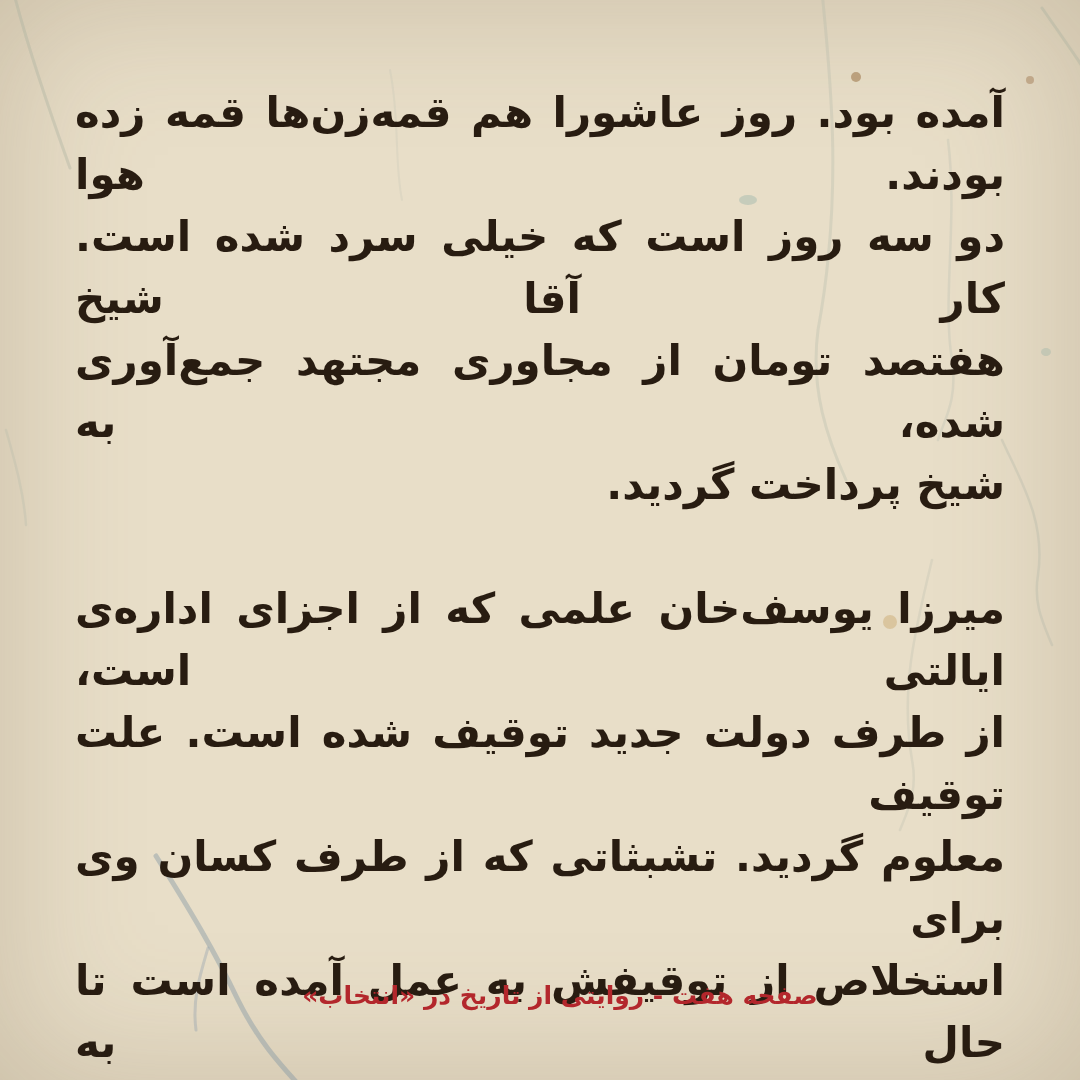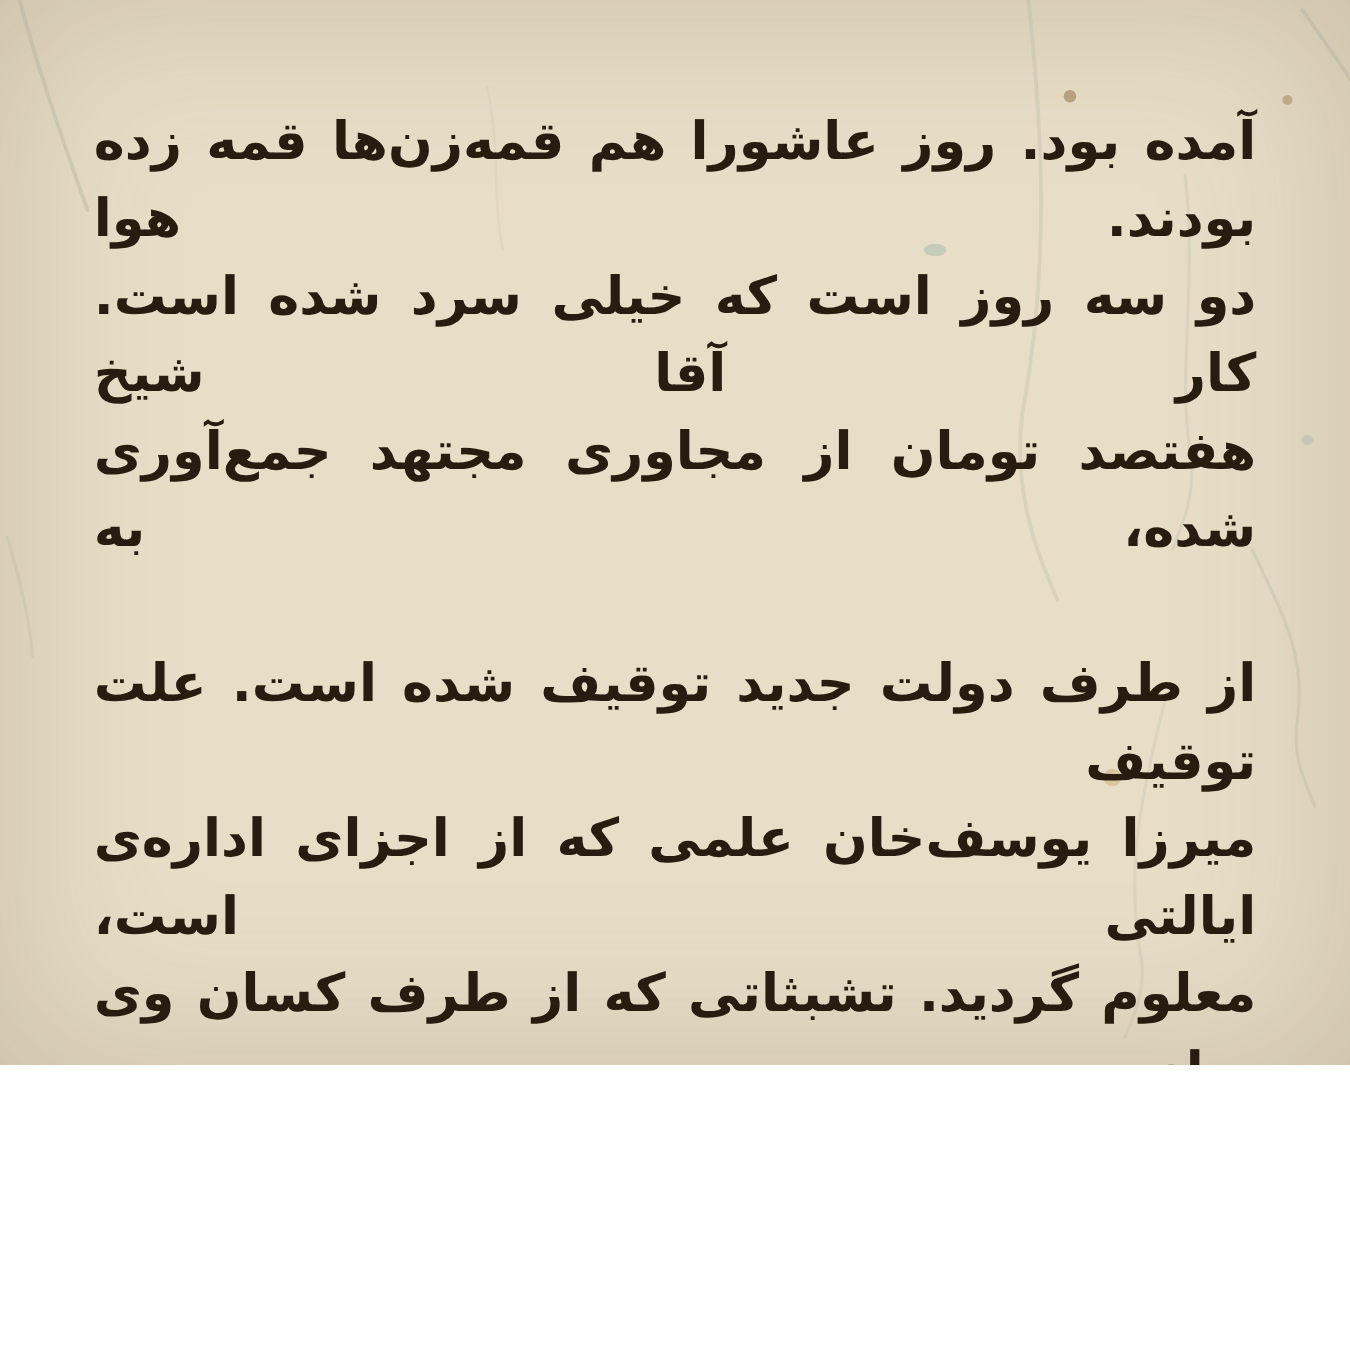--- a/index.html
+++ b/index.html
@@ -1,18 +1,18 @@
 <!DOCTYPE html>
 <html lang="fa"><head>
 <meta charset="utf-8">
 <style>
   html,body{margin:0;padding:0;}
   .page{
     position:relative;
-    width:1080px;height:852px;
+    width:1080px;height:1080px;
     overflow:hidden;
     direction:rtl;
     background:
       radial-gradient(ellipse 700px 450px at 58% 30%, rgba(248,241,226,.9) 0%, rgba(248,241,226,0) 70%),
       radial-gradient(ellipse 500px 400px at 12% 8%, rgba(214,205,186,.55) 0%, rgba(214,205,186,0) 60%),
       radial-gradient(ellipse 600px 500px at 18% 92%, rgba(209,199,179,.6) 0%, rgba(209,199,179,0) 55%),
       radial-gradient(ellipse 500px 420px at 96% 88%, rgba(216,206,185,.5) 0%, rgba(216,206,185,0) 60%),
       radial-gradient(ellipse 420px 300px at 92% 6%, rgba(219,210,190,.5) 0%, rgba(219,210,190,0) 60%),
       repeating-linear-gradient(83deg, rgba(190,178,152,.06) 0 3px, rgba(255,252,240,.06) 3px 7px),
       repeating-linear-gradient(-14deg, rgba(180,168,142,.05) 0 2px, rgba(252,248,236,.05) 2px 6px),
@@ -78,25 +78,26 @@
       <ellipse cx="1046" cy="352" rx="5" ry="4" fill="#4f8f8f" opacity="0.18"></ellipse>
     </g>
   </svg>
 
   <main class="content">
 
     <div class="para">
       <div class="line">آمده بود. روز عاشورا هم قمه‌زن‌ها قمه زده بودند. هوا</div>
       <div class="line">دو سه روز است که خیلی سرد شده است. کار آقا شیخ</div>
       <div class="line">هفتصد تومان از مجاور‌ی مجتهد جمع‌آوری شده، به</div>
+      <div class="line p-last">شیخ پرداخت گردید.</div>
     </div>
 
     <div class="para">
+      <div class="line">میرزا یوسف‌خان علمی که از اجزای اداره‌ی ایالتی است،</div>
       <div class="line">از طرف دولت جدید توقیف شده است. علت توقیف</div>
-      <div class="line">میرزا یوسف‌خان علمی که از اجزای اداره‌ی ایالتی است،</div>
       <div class="line">معلوم گردید. تشبثاتی که از طرف کسان وی برای</div>
       <div class="line">استخلاص از توقیفش به عمل آمده است تا حال به</div>
 
     </div>
 
   </main>
 
   <div class="footer">
     <span>صفحه هفت - روایتی از تاریخ در «انتخاب»</span>
   </div>

